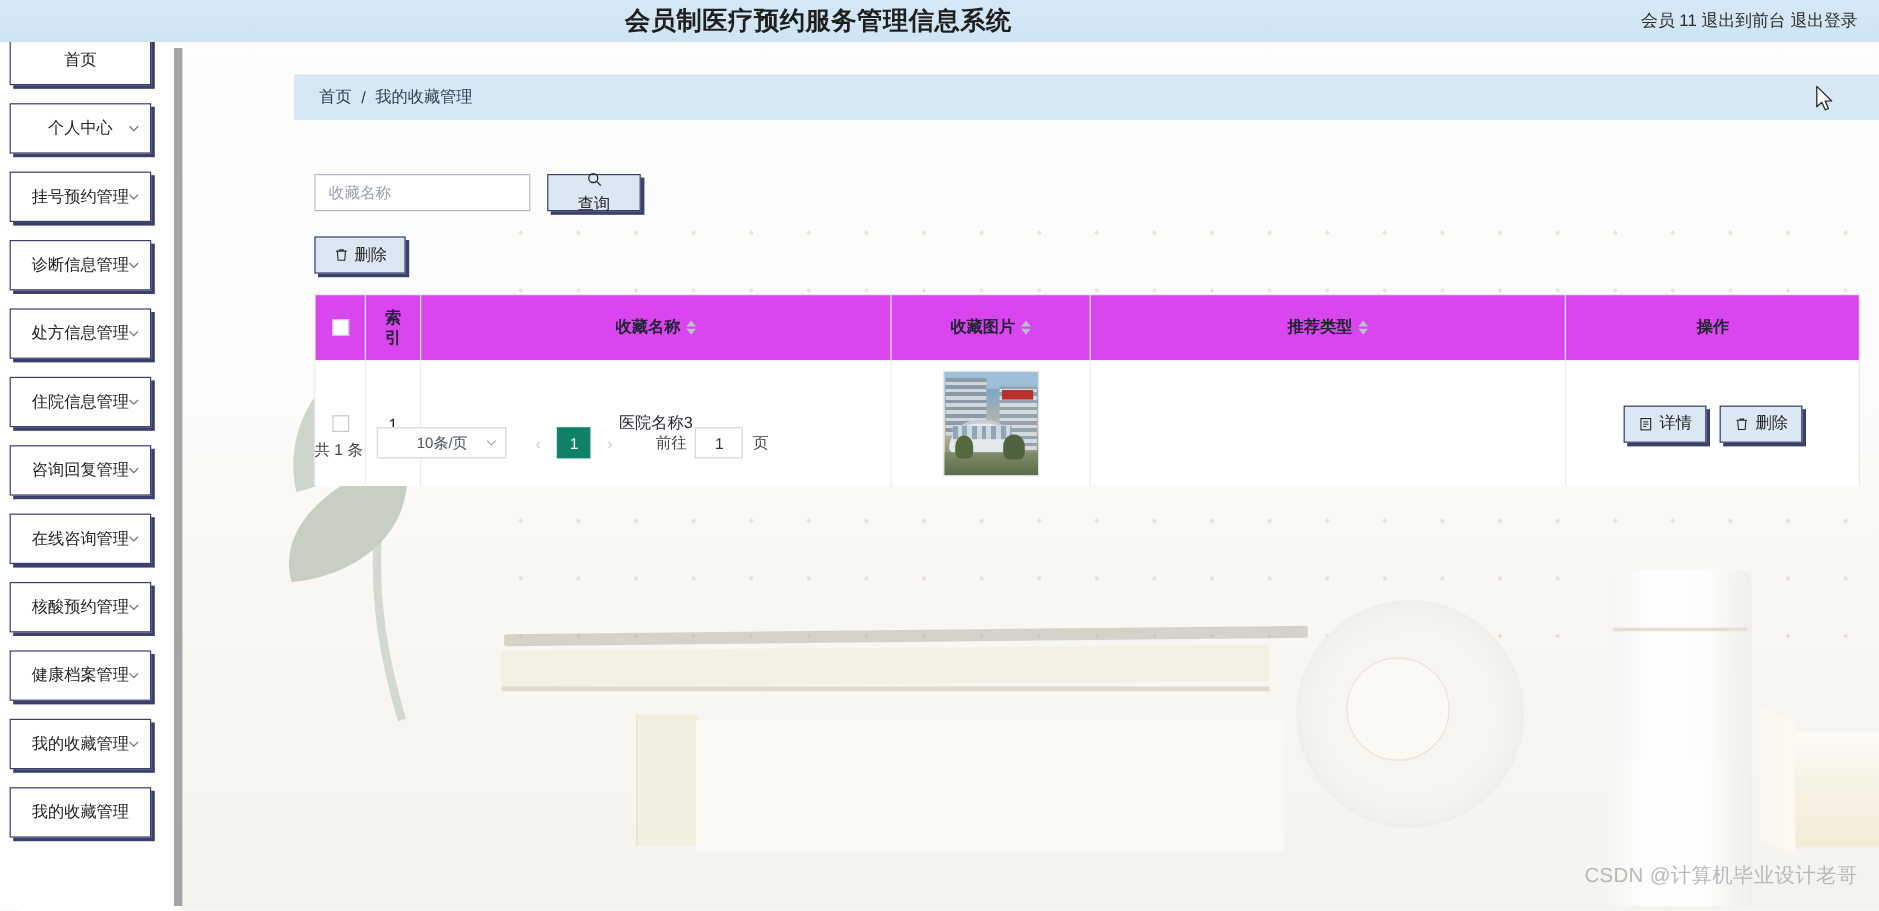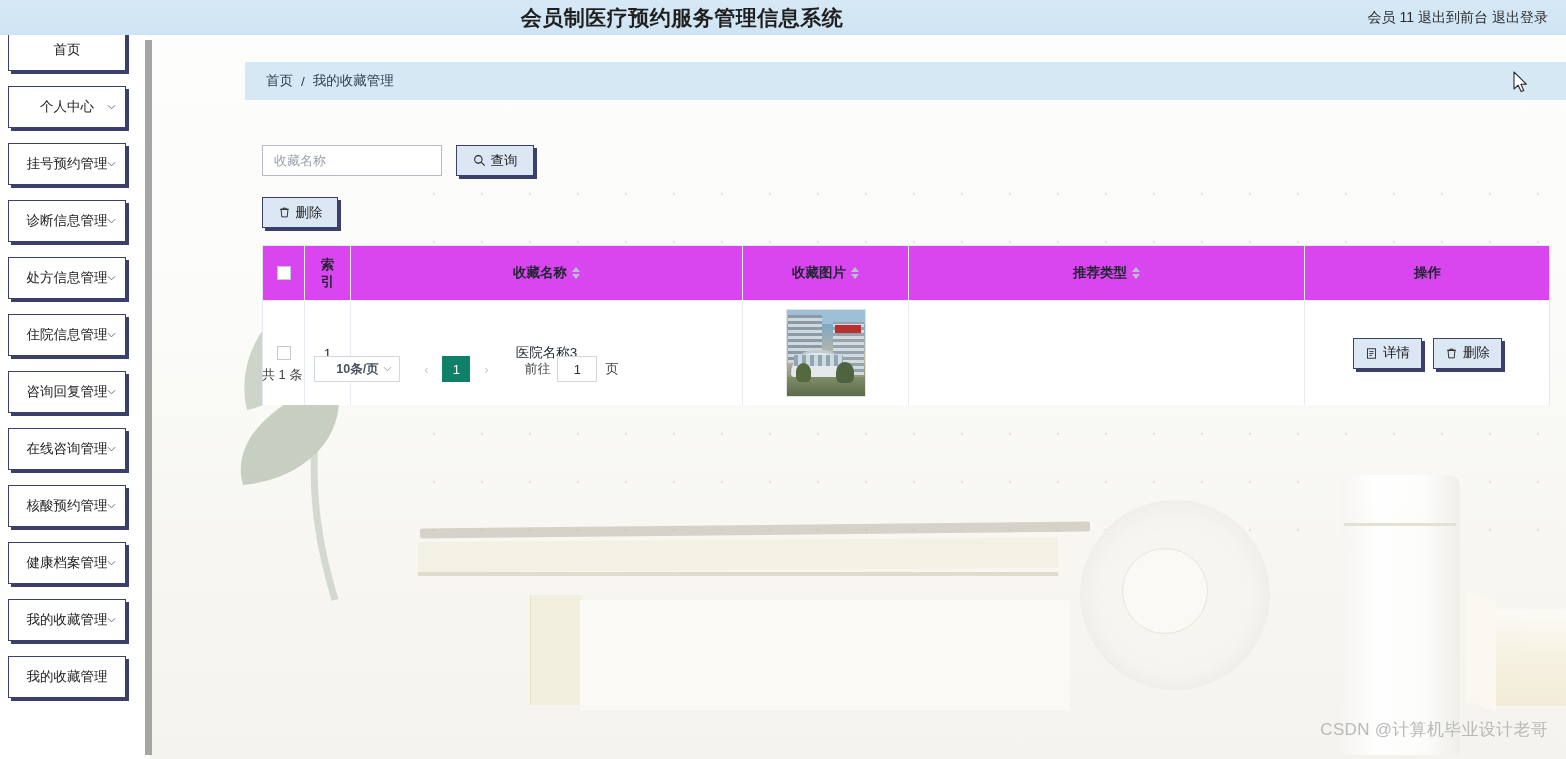--- a/index.html
+++ b/index.html
@@ -170,21 +170,21 @@
   .search-input::placeholder { color: #9aa0ac; }
 
   .btn {
     display: inline-flex; align-items: center; justify-content: center; gap: 5px;
     background: #dbe7f3; border: 1px solid #3b3f6b;
     box-shadow: 3px 3px 0 #3b3f6b;
     font-size: 13.5px; color: #232323; cursor: pointer;
     padding: 0 13px; height: 31px;
     font-family: "Liberation Sans", sans-serif;
   }
-  .btn-query { width: 78px; }
+  .btn-query { width: 78px; flex-direction: column; }
   .btn-del-top {
     position: absolute; left: 17px; top: 97px;
     width: 76px; height: 31px;
   }
   .ic { width: 13px; height: 13px; display: inline-block; flex: none; }
 
   
   .tbl {
     position: absolute; left: 17px; top: 145px; width: 1288px;
     background: #ffffff;
@@ -276,25 +276,24 @@
   .btn-row { height: 31px; padding: 0 11px; }
 
   
   .pager {
     position: absolute; left: 17px; top: 252px; width: 1288px; height: 34px;
     display: flex; align-items: center; gap: 0;
     font-size: 13px; color: #444;
   }
   .pg-total { margin-right: 12px; white-space: nowrap; margin-top: 12px; }
   .pg-select {
-    width: 86px; height: 26px; border: 1px solid #d3d7de; background: #fff;
+    width: 108px; height: 26px; border: 1px solid #d3d7de; background: #fff;
     display: flex; align-items: center; justify-content: center;
     position: relative; font-size: 12.5px; color: #4b5160; cursor: pointer;
     margin-right: 12px;
-    font-weight: bold;
   }
   .pg-select .chev { position: absolute; right: 7px; top: 50%; transform: translateY(-50%); width:9px;height:9px;color:#9aa1ae; }
   .pg-arrow {
     width: 28px; height: 26px; display: flex; align-items: center; justify-content: center;
     color: #c3c8d1; cursor: pointer; font-size: 13px;
   }
   .pg-num {
     width: 28px; height: 26px; background: #0f8168; color: #fff;
     display: flex; align-items: center; justify-content: center;
     font-size: 13px; cursor: pointer; margin: 0 2px;

